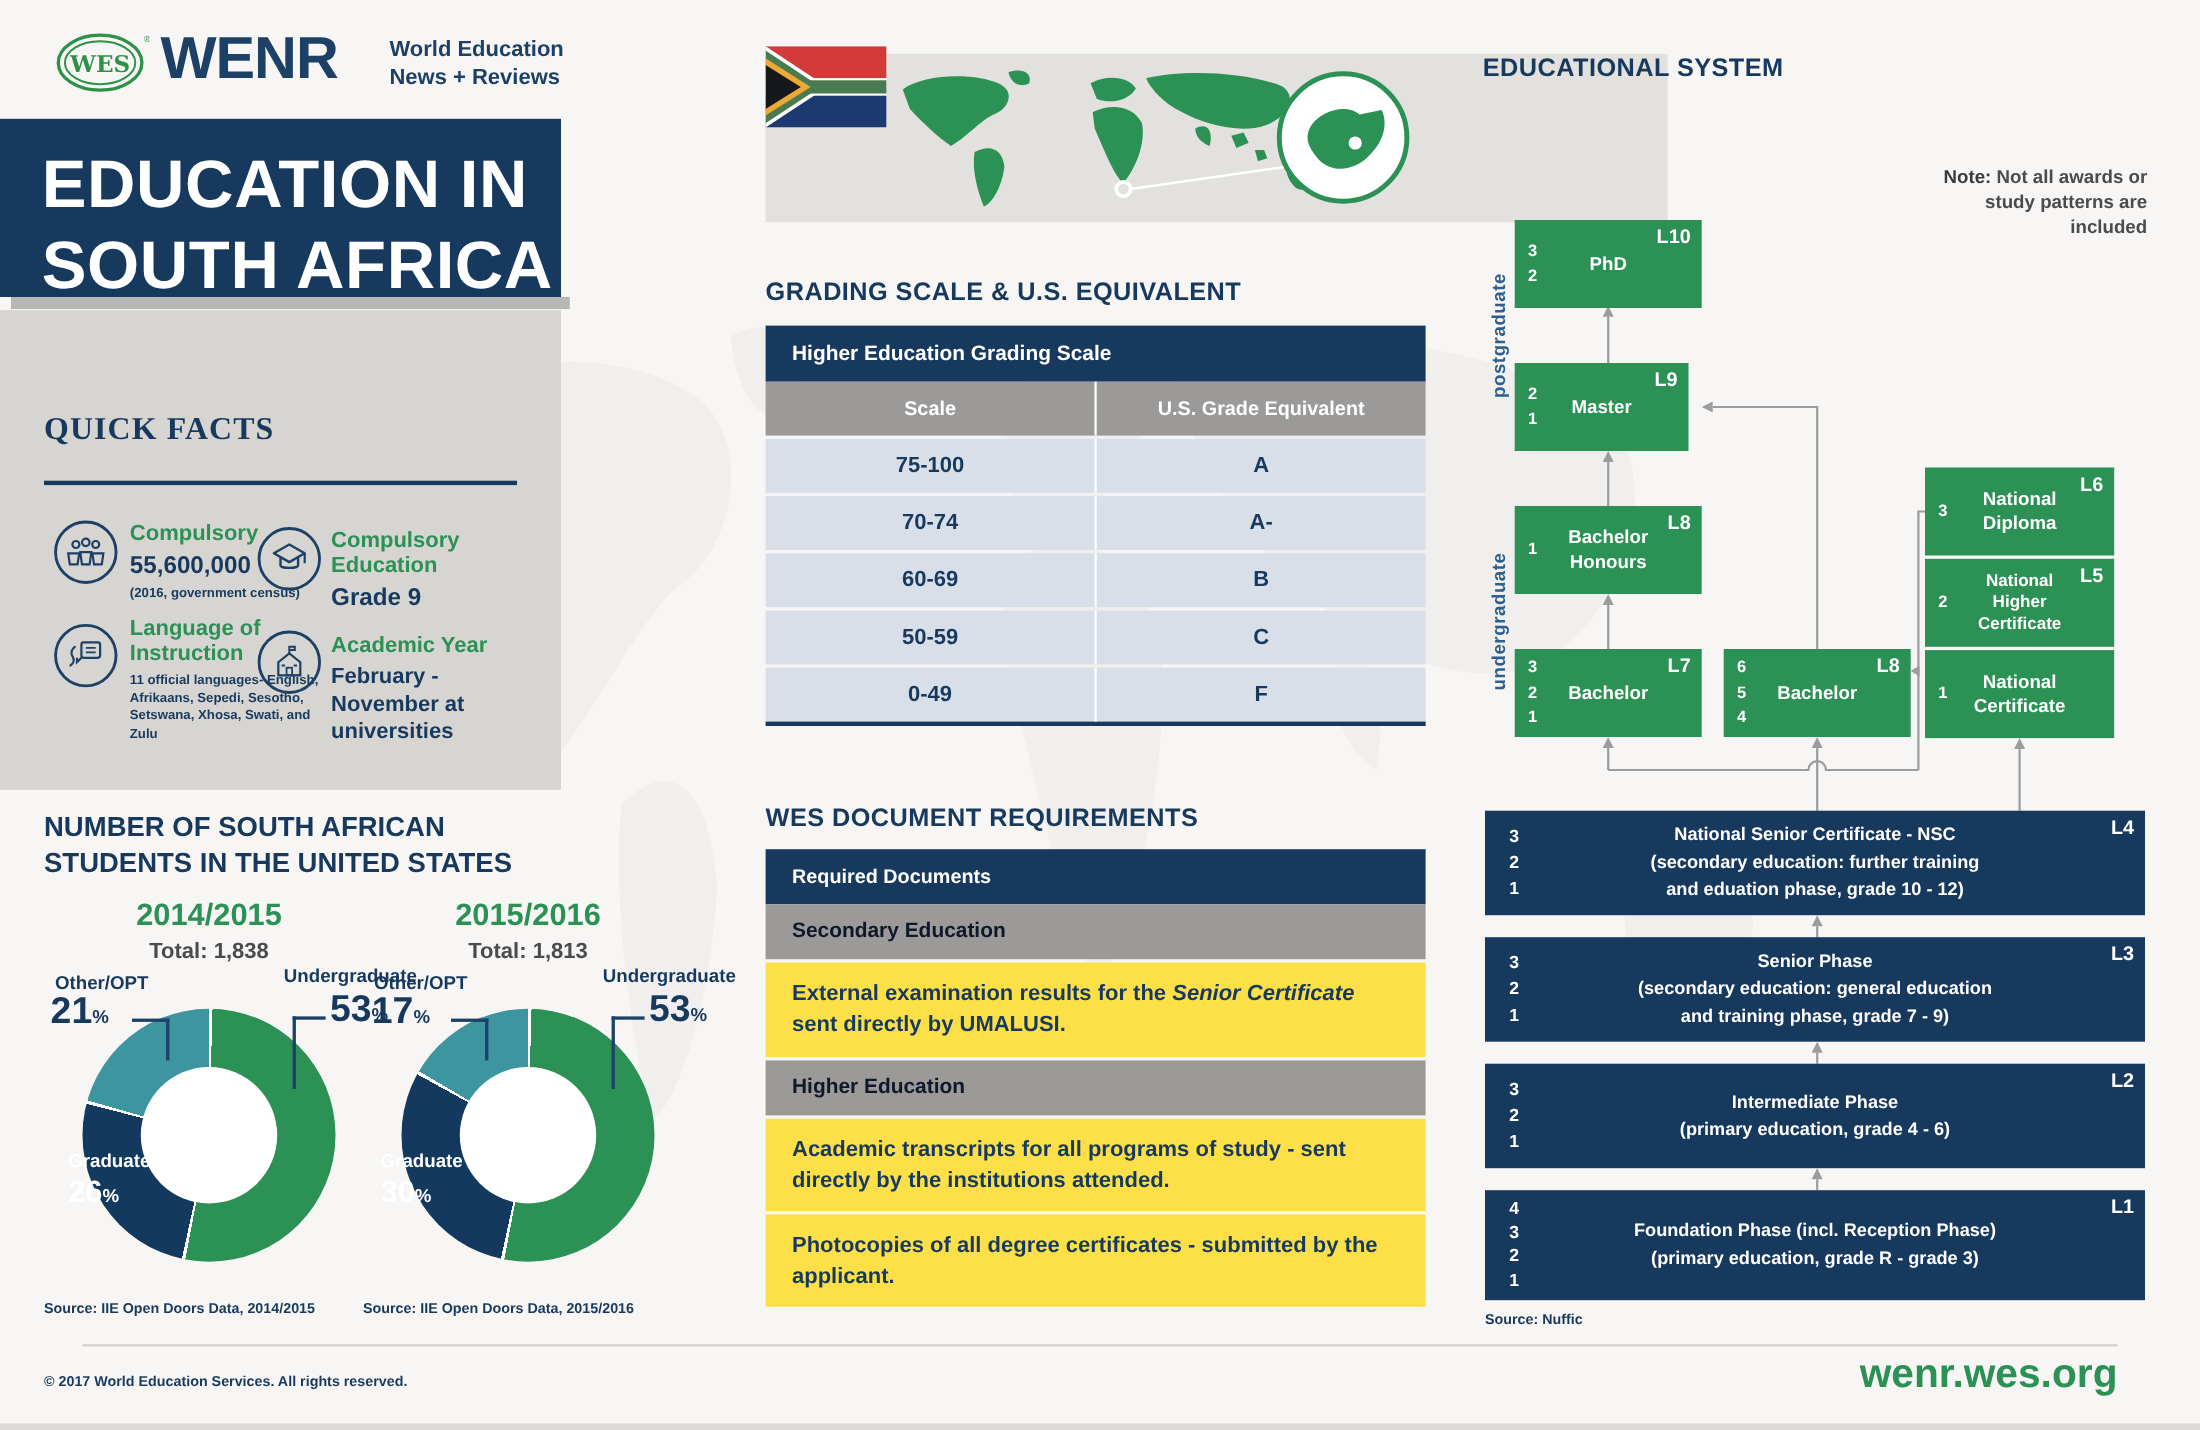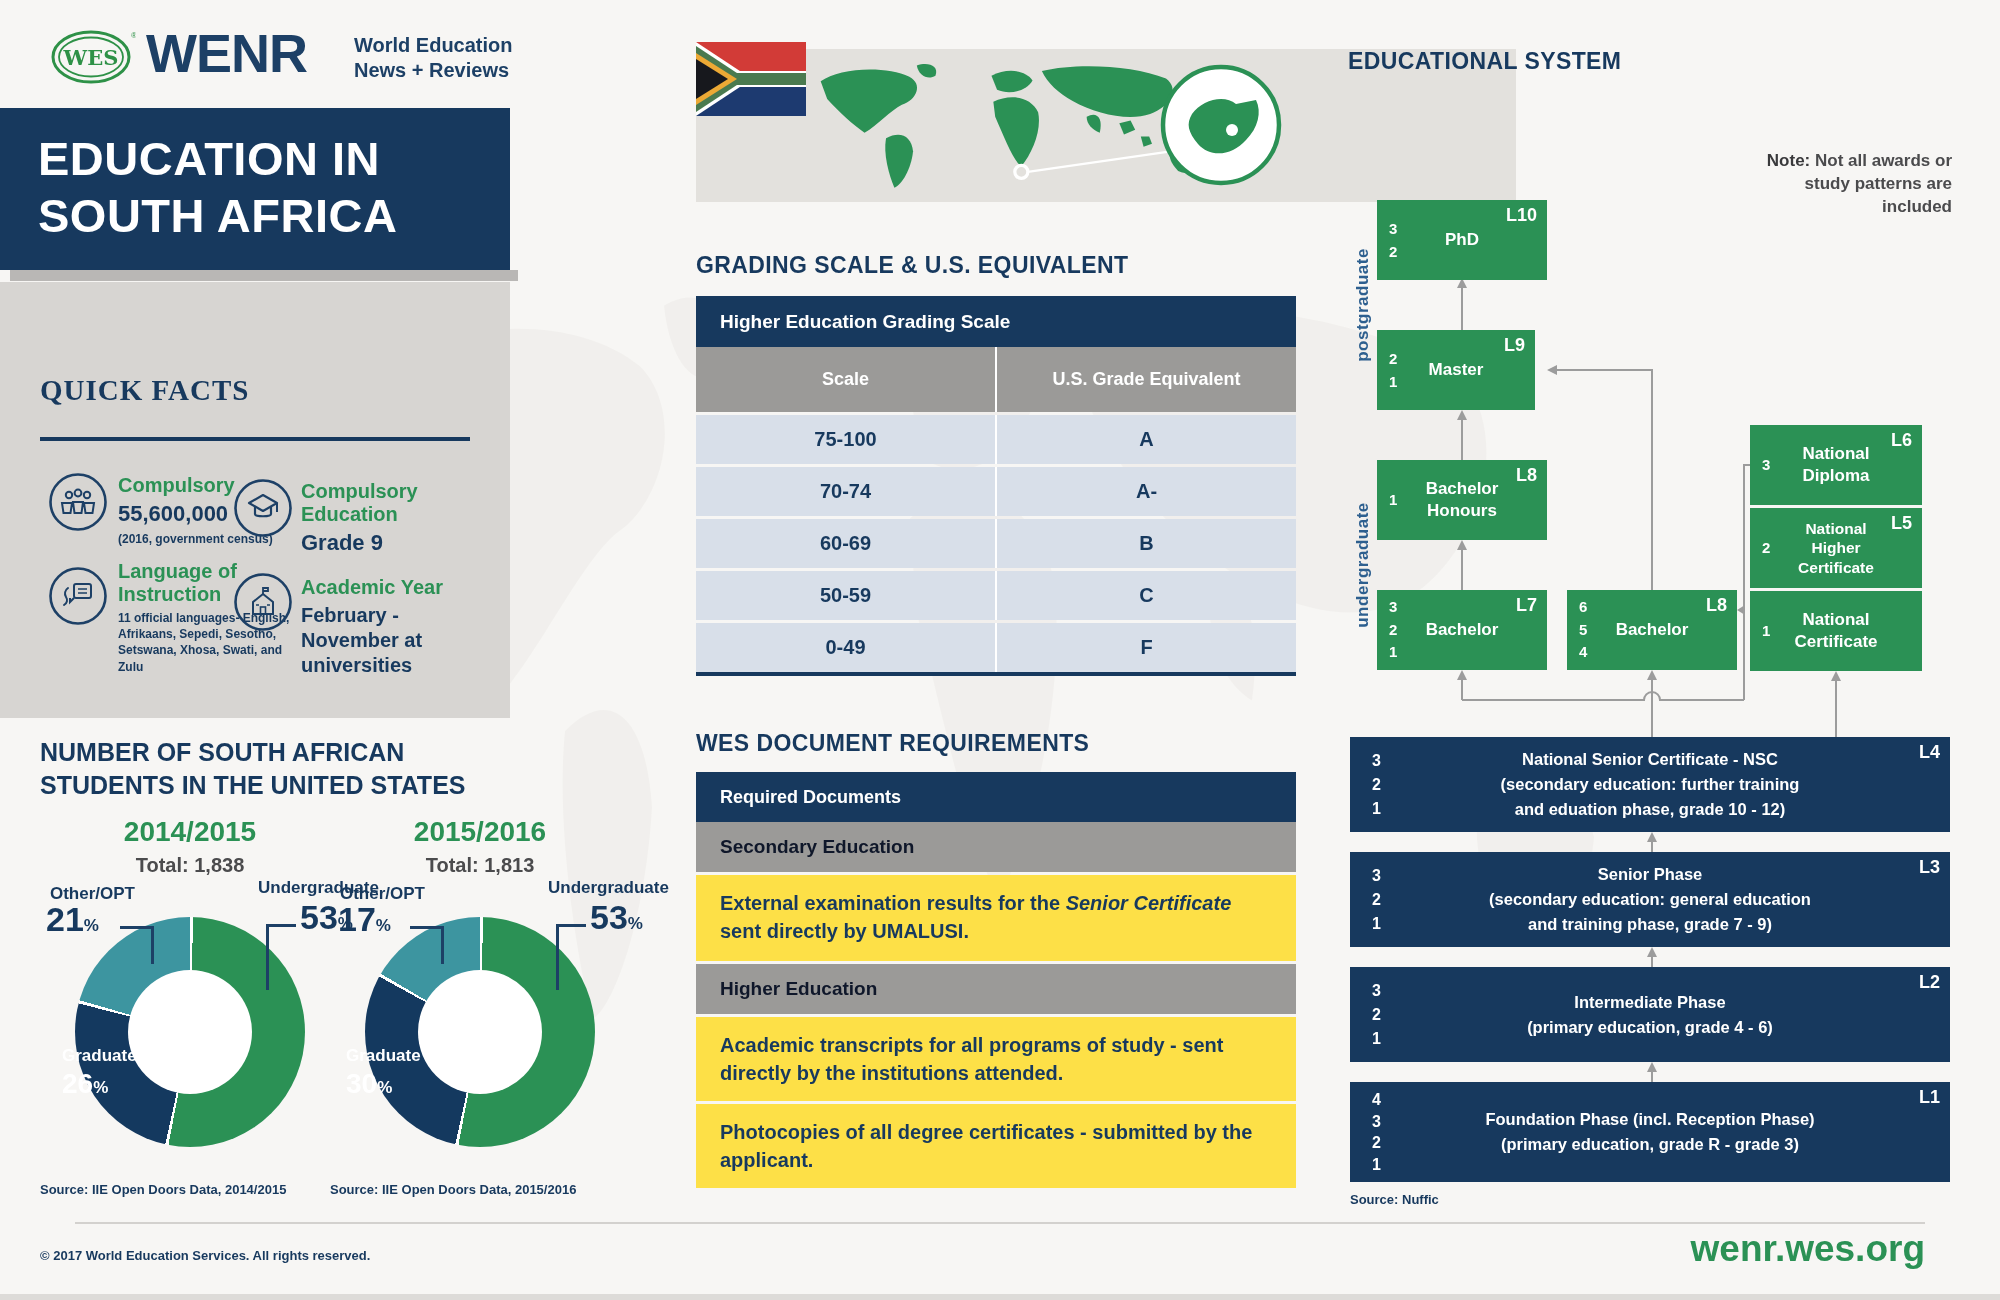--- a/index.html
+++ b/index.html
@@ -6,21 +6,21 @@
   #canvas{position:relative;width:2000px;height:1300px;background:#f7f6f4;overflow:hidden;
           font-family:"Liberation Sans","DejaVu Sans",sans-serif;color:#17395e;}
   .abs{position:absolute;}
   
   .wmark{position:absolute;left:280px;top:260px;width:1560px;height:790px;opacity:.55;z-index:0;}
   
   .wenr-word{position:absolute;left:146px;top:22px;font-size:54px;font-weight:800;letter-spacing:-1px;color:#1d4066;}
   .wenr-sub{position:absolute;left:354px;top:33px;font-size:20px;font-weight:700;line-height:1.25;color:#1d4066;}
   
   .title-box{position:absolute;left:0;top:108px;width:510px;height:162px;background:#17395e;z-index:2;}
-  .title-box h1{margin:0;padding:22px 0 0 38px;font-size:47px;line-height:1.22;font-weight:800;color:#ffffff;letter-spacing:.5px;}
+  .title-box h1{margin:0;padding:22px 0 0 38px;font-size:61px;line-height:1.22;font-weight:800;color:#ffffff;letter-spacing:.5px;}
   .title-shadow{position:absolute;left:10px;top:270px;width:508px;height:11px;background:#b9b7b5;z-index:1;}
   
   .gray-panel{position:absolute;left:0;top:282px;width:510px;height:436px;background:#d7d5d2;z-index:1;}
   .qf-head{position:absolute;left:40px;top:374px;font-size:29px;font-weight:800;letter-spacing:1px;color:#17395e;z-index:2;font-family:Liberation Serif, serif;}
   .qf-rule{position:absolute;left:40px;top:437px;width:430px;height:4px;background:#17395e;z-index:2;}
   .fact-title{font-size:20px;font-weight:800;color:#2b9155;line-height:1.15;}
   .fact-value{font-size:22px;font-weight:800;color:#17395e;margin-top:4px;}
   .fact-value.small{font-size:20px;line-height:1.25;}
   .fact-cap{font-size:12px;font-weight:700;color:#17395e;line-height:1.35;margin-top:4px;}
   .fact-icon{position:absolute;z-index:2;}
@@ -252,21 +252,21 @@
       <rect x="30" y="31" width="80" height="12" fill="#4a7a4f"></rect>
       <polygon points="0,4 50,37 0,70" fill="#4a7a4f"></polygon>
       <polygon points="0,11 41,37 0,63" fill="#eca935"></polygon>
       <polygon points="0,17 32,37 0,57" fill="#17181d"></polygon>
     </svg>
   </div>
 
   <div class="mid-head" style="left:696px;top:252px;">GRADING SCALE &amp; U.S. EQUIVALENT</div>
   <div class="tbl" style="top:296px;">
     <div class="t-head" style="height:51px;">Higher Education Grading Scale</div>
-    <div class="t-sub" style="height:65px;text-align:center;">
+    <div class="t-sub" style="height:49px;text-align:center;">
       <div class="colL">Scale</div>
       <div class="colR">U.S. Grade Equivalent</div>
     </div>
     <div class="t-row" style="height:49px;">
       <div class="colL">75-100</div>
       <div class="colR">A</div>
     </div>
     <div class="t-row" style="height:49px;">
       <div class="colL">70-74</div>
       <div class="colR">A-</div>

